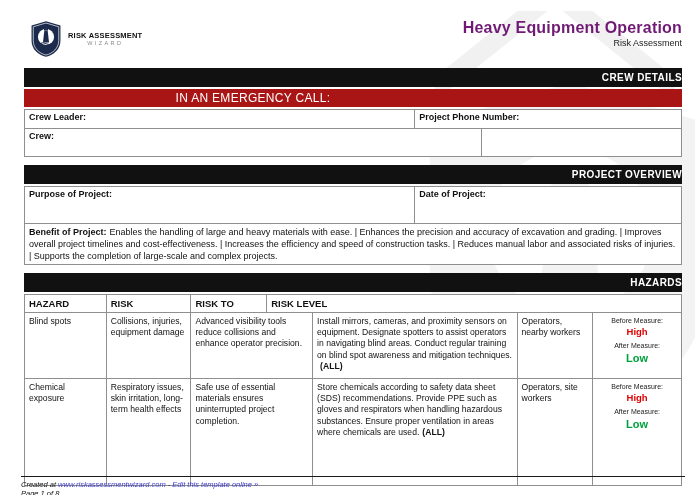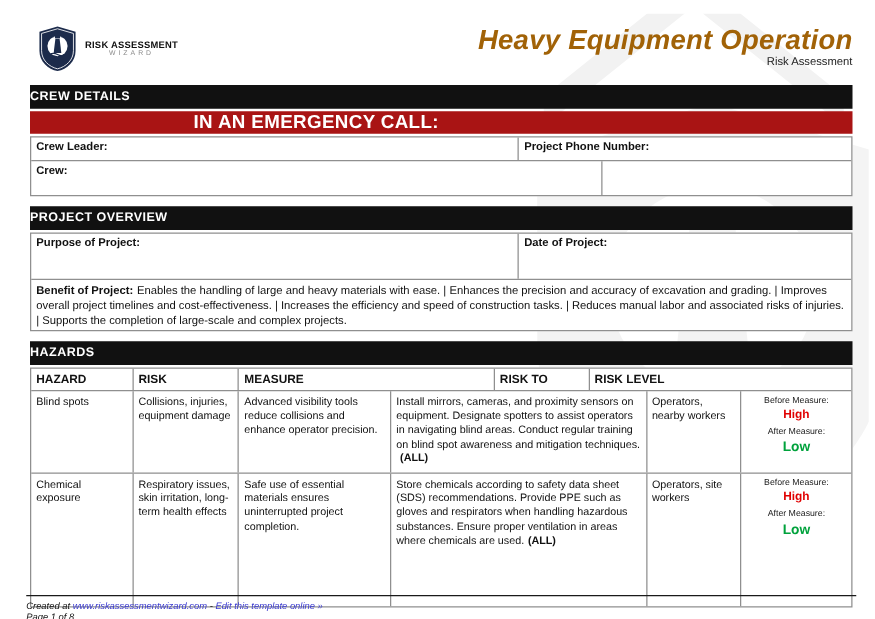--- a/index.html
+++ b/index.html
@@ -13,31 +13,31 @@
   .watermark2 { position:absolute; right:10px; top:-30px; opacity:0.05; pointer-events:none; }
 
   
   .hdr { display:flex; justify-content:space-between; align-items:flex-start;
          width:658px; margin:9px auto 0 auto; height:40px; position:relative; z-index:2; }
   .brand { display:flex; align-items:center; gap:5px; margin-left:5px; }
   .brand-text { display:flex; flex-direction:column; line-height:1.05; }
   .brand-line1 { font-size:7.5px; font-weight:bold; color:#111; letter-spacing:0.2px; }
   .brand-line2 { font-size:5.5px; color:#8a8a8a; letter-spacing:2.4px; text-align:center; margin-top:1px; }
   .title-wrap { text-align:right; }
-  .doc-title { font-size:22px; font-weight:bold; color:#a16207; letter-spacing:0.2px; line-height:1.05;font-style:italic; }
+  .doc-title { font-size:16px; font-weight:bold; color:#701a75; letter-spacing:0.2px; line-height:1.05; }
   .doc-subtitle { font-size:9px; color:#222; margin-top:1px; }
 
   
   .content { width:658px; margin:0 auto; position:relative; z-index:2; }
-  .bar { height:19px; line-height:19px; text-align:left; font-weight:bold;
+  .bar { height:19px; line-height:19px; text-align:right; font-weight:bold;
          font-size:10px; letter-spacing:0.4px; color:#fff;
          background:var(--bar-black,#111); }
   .bar.black { background:var(--bar-black,#111); }
   .bar-red { height:18px; line-height:18px; background:var(--bar-red,#A91414);
-             color:#fff; font-weight:bold; font-size:15px; margin-top:2px; display:flex; }
+             color:#fff; font-weight:normal; font-size:12px; margin-top:2px; display:flex; }
   .bar-red .red-label { width:69.6%; text-align:center; letter-spacing:0.3px; }
 
   .tbl { border:1px solid #8f8f8f; margin-top:2px; background:#fff; }
   .trow { display:flex; border-bottom:1px solid #8f8f8f; }
   .trow:last-child { border-bottom:none; }
   .cell { border-right:1px solid #8f8f8f; padding:2px 4px; font-size:9px; }
   .cell:last-child { border-right:none; }
   .lbl { font-weight:bold; font-size:9px; }
 
   
@@ -157,21 +157,20 @@
       </div>
     </div>
   </div>
 
   <div class="content sect">
     <div class="bar black">HAZARDS</div>
     <div class="tbl">
       <div class="trow hz-head">
         <div class="cell col-1">HAZARD</div>
         <div class="cell col-2">RISK</div>
-        <div class="cell col-4">MEASURE</div>
         <div class="cell col-5">RISK TO</div>
         <div class="cell col-6">RISK LEVEL</div>
       </div>
 
       <div class="trow hz-row hz-row1">
         <div class="cell col-1">Blind spots</div>
         <div class="cell col-2">Collisions, injuries, equipment damage</div>
         <div class="cell col-3">Advanced visibility tools reduce collisions and enhance operator precision.</div>
         <div class="cell col-4">
           <span>Install mirrors, cameras, and proximity sensors on equipment. Designate spotters to assist operators in navigating blind areas. Conduct regular training on blind spot awareness and mitigation techniques.</span><span class="measure-suffix">(ALL)</span>

